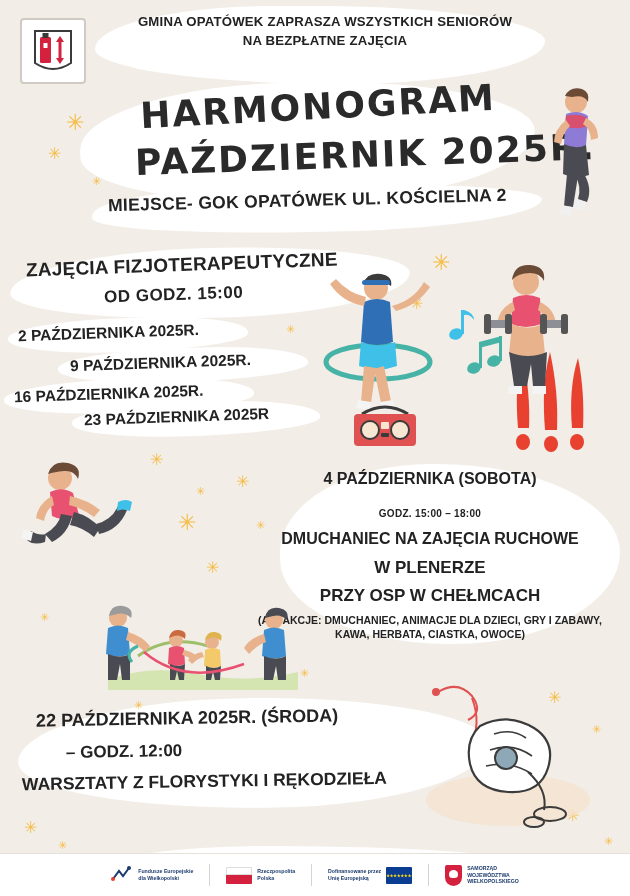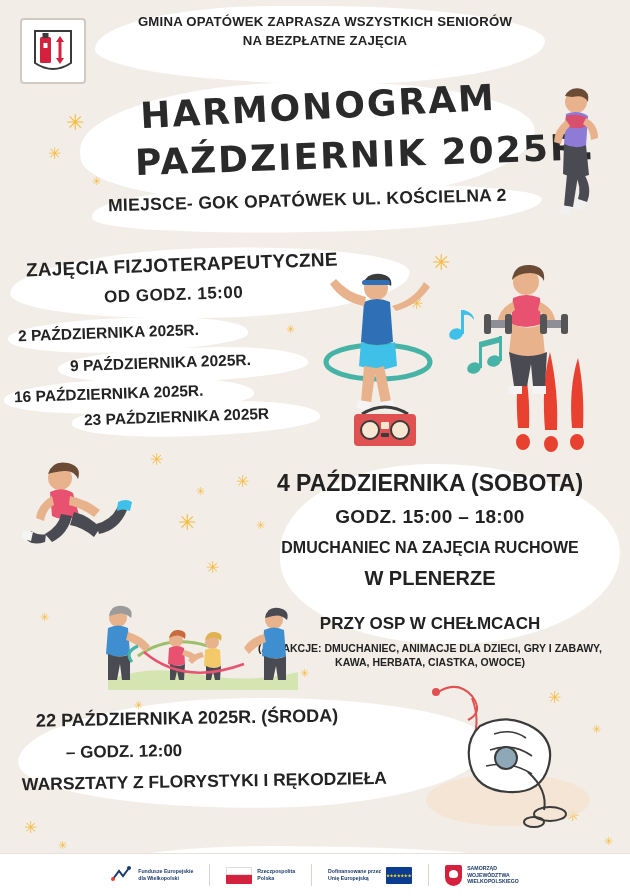--- a/index.html
+++ b/index.html
@@ -126,25 +126,25 @@
   .dt2 { left: 70px;  top: 354px; transform: rotate(-2deg);}
   .dt3 { left: 14px;  top: 385px; transform: rotate(-2deg);}
   .dt4 { left: 84px;  top: 408px; transform: rotate(-2deg);}
 
   .sob-wrap {
     position: absolute;
     left: 240px; top: 470px; width: 380px;
     text-align: center;
     color: #222;
   }
-  .sob-l1 { font-size: 23px; font-weight: bold; margin-bottom: 9px; }
-  .sob-l2 { font-size: 19px; font-weight: bold; margin-bottom: 9px; letter-spacing: .3px;}
+  .sob-l1 { font-size: 16px; font-weight: bold; margin-bottom: 20px; }
+  .sob-l2 { font-size: 10px; font-weight: bold; margin-bottom: 9px; letter-spacing: .3px;}
   .sob-l3 { font-size: 16px; font-weight: bold; line-height: 1.35; }
-  .sob-l4 { font-size: 20px; font-weight: bold; margin-top: 8px;}
-  .sob-l5 { font-size: 17px; font-weight: bold; margin-top: 24px;}
+  .sob-l4 { font-size: 17px; font-weight: bold; margin-top: 8px;}
+  .sob-l5 { font-size: 17px; font-weight: bold; margin-top: 8px;}
   .sob-note { font-size: 10.5px; font-weight: bold; line-height: 1.4; margin-top: 7px; padding: 0 14px;}
 
   .war-1 {
     position: absolute; left: 36px; top: 708px;
     font-size: 18px; font-weight: bold; color: #232323;
     transform: rotate(-1deg);
   }
   .war-2 {
     position: absolute; left: 66px; top: 742px;
     font-size: 17px; font-weight: bold; color: #232323;

